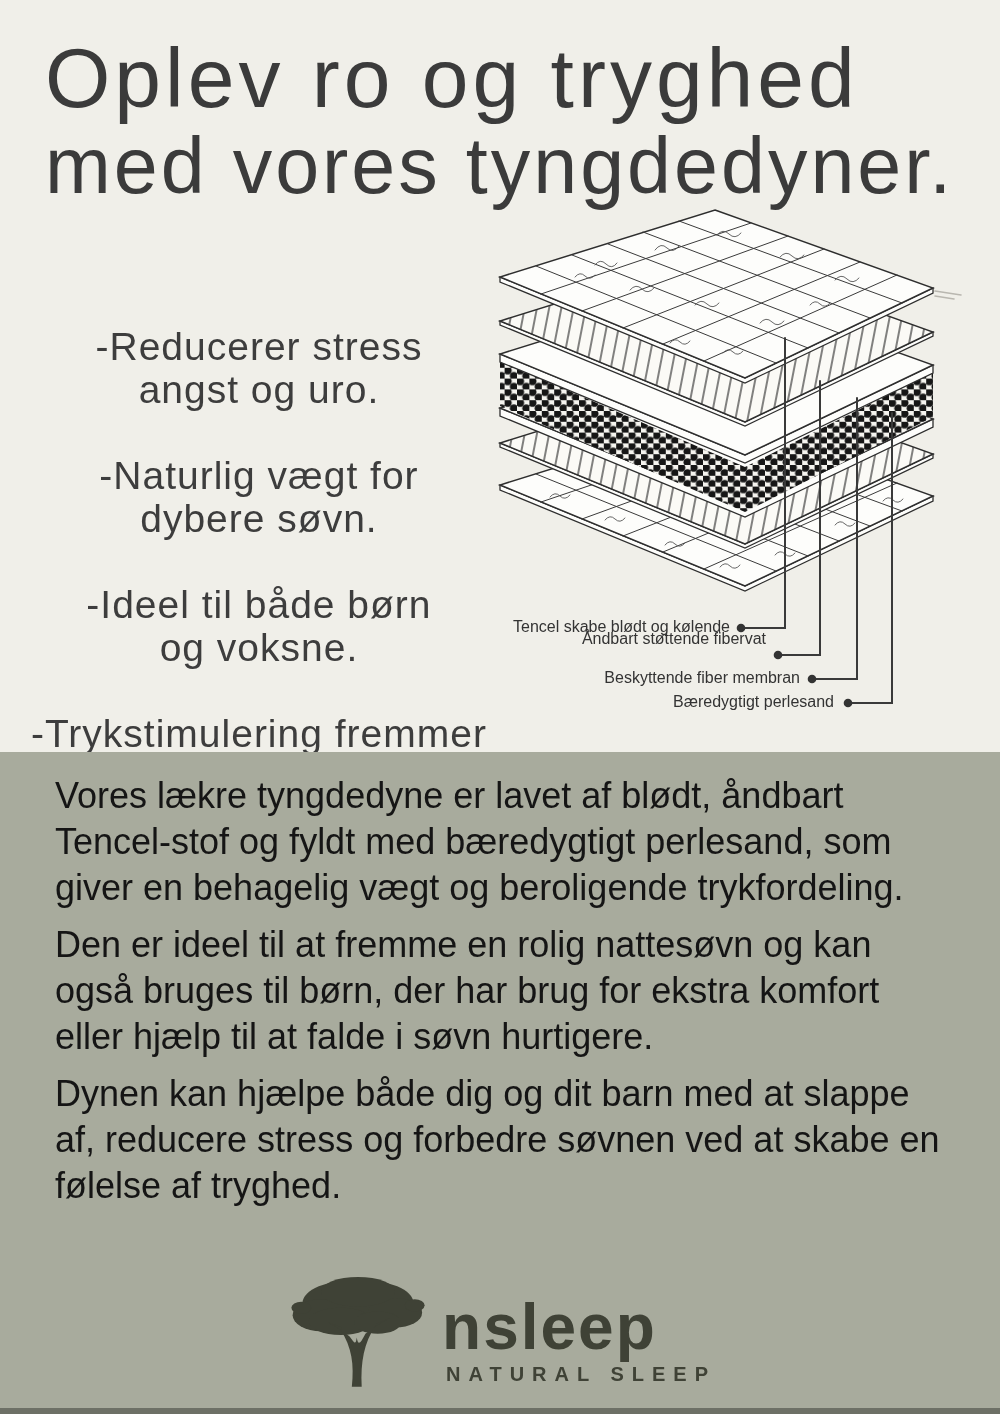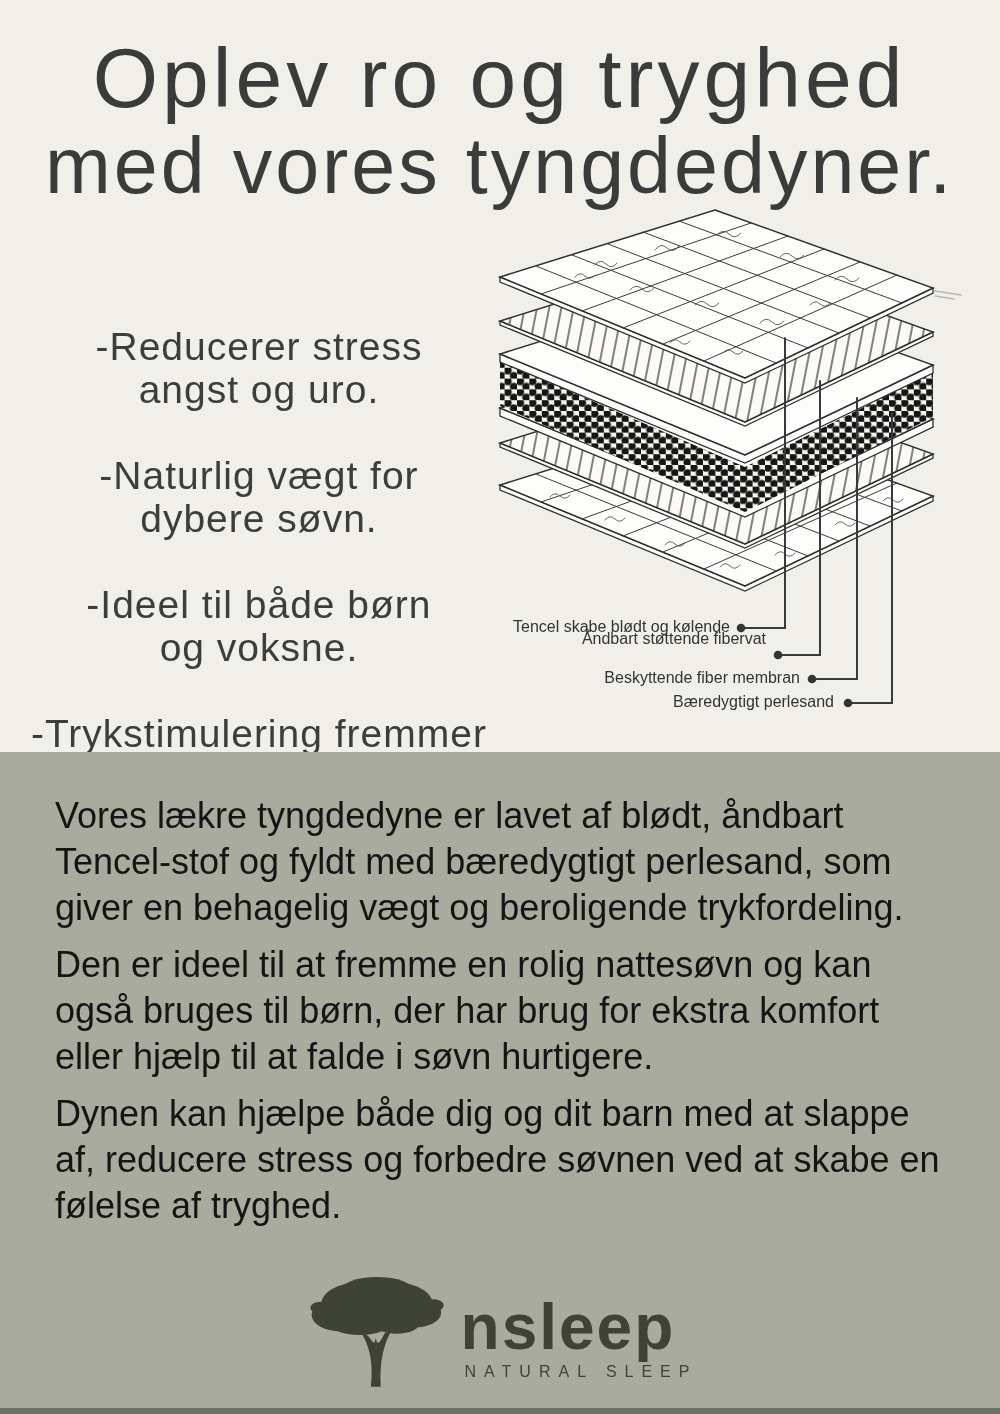--- a/index.html
+++ b/index.html
@@ -5,39 +5,39 @@
   :root{
     --top-bg:#f0efe9; --bottom-bg:#a8ab9d; --heading-text:#3b3b3b;
     --list-text:#3d3d3d; --label-text:#333333; --paragraph-text:#151515;
     --logo-color:#3f4236; --footer-strip:#6d7066; --line-art:#2e2e2e;
   }
   html,body{margin:0;padding:0;background:#888;}
   .poster{position:relative;width:1000px;height:1414px;overflow:hidden;
     font-family:"Liberation Sans",sans-serif;background:var(--top-bg);}
   
   .top{position:absolute;left:0;top:0;width:1000px;height:752px;background:var(--top-bg);}
-  .headline{position:absolute;left:45px;top:34px;margin:0;font-weight:400;color:var(--heading-text);text-align:center;}
+  .headline{position:absolute;left:45px;top:34px;margin:0;font-weight:400;color:var(--heading-text);}
   .h1-line1{display:block;font-size:84px;line-height:1.07;letter-spacing:4px;}
   .h1-line2{display:block;font-size:79px;line-height:1.07;letter-spacing:3px;}
   .benefits{position:absolute;left:31px;top:282px;margin:0;padding:0;list-style:none;
     font-size:39px;line-height:43px;letter-spacing:1px;color:var(--list-text);white-space:pre-line;text-align:center;}
   .layers-svg{position:absolute;left:455px;top:195px;width:545px;height:530px;color:var(--line-art);}
   .callout{position:absolute;font-size:16px;color:var(--label-text);white-space:nowrap;}
   .c1{top:618px;right:270px;} .c2{top:630px;right:234px;text-align:right;}
   .c3{top:669px;right:200px;} .c4{top:693px;right:166px;}
   
   .bottom{position:absolute;left:0;top:752px;width:1000px;height:662px;background:var(--bottom-bg);}
-  .body-copy{position:absolute;left:55px;right:48px;top:41px;}
+  .body-copy{position:absolute;left:55px;right:48px;top:21px;}
   .body-copy p{margin:0 0 11px 0;font-size:36px;line-height:46px;color:var(--paragraph-text);}
   .logo{position:absolute;left:0;right:0;top:516px;display:flex;justify-content:center;
     align-items:flex-start;gap:10px;color:var(--logo-color);}
   .tree{width:148px;height:124px;flex:0 0 auto;}
   .logo-text{margin-top:6px;}
   .brand{font-size:64px;font-weight:700;line-height:0.92;letter-spacing:2px;color:var(--logo-color);margin-top:24px;}
-  .tagline{margin-top:6px;margin-left:4px;font-size:16px;font-weight:400;letter-spacing:8px;color:var(--logo-color);}
+  .tagline{margin-top:6px;margin-left:4px;font-size:20px;font-weight:700;letter-spacing:8px;color:var(--logo-color);}
   .footer-strip{position:absolute;left:0;right:0;bottom:0;height:6px;background:var(--footer-strip);}
 </style>
 </head>
 <body>
 
 <div class="poster">
 
   <section class="top">
 
     <h1 class="headline">

